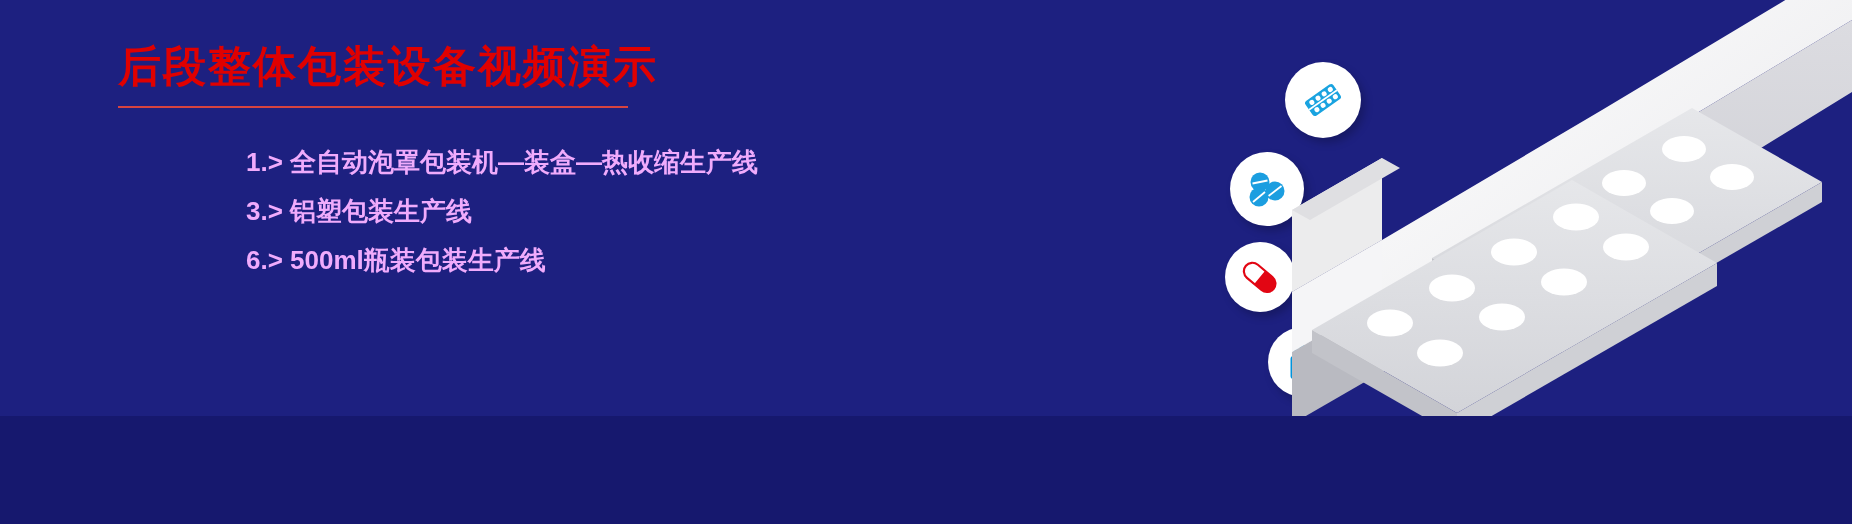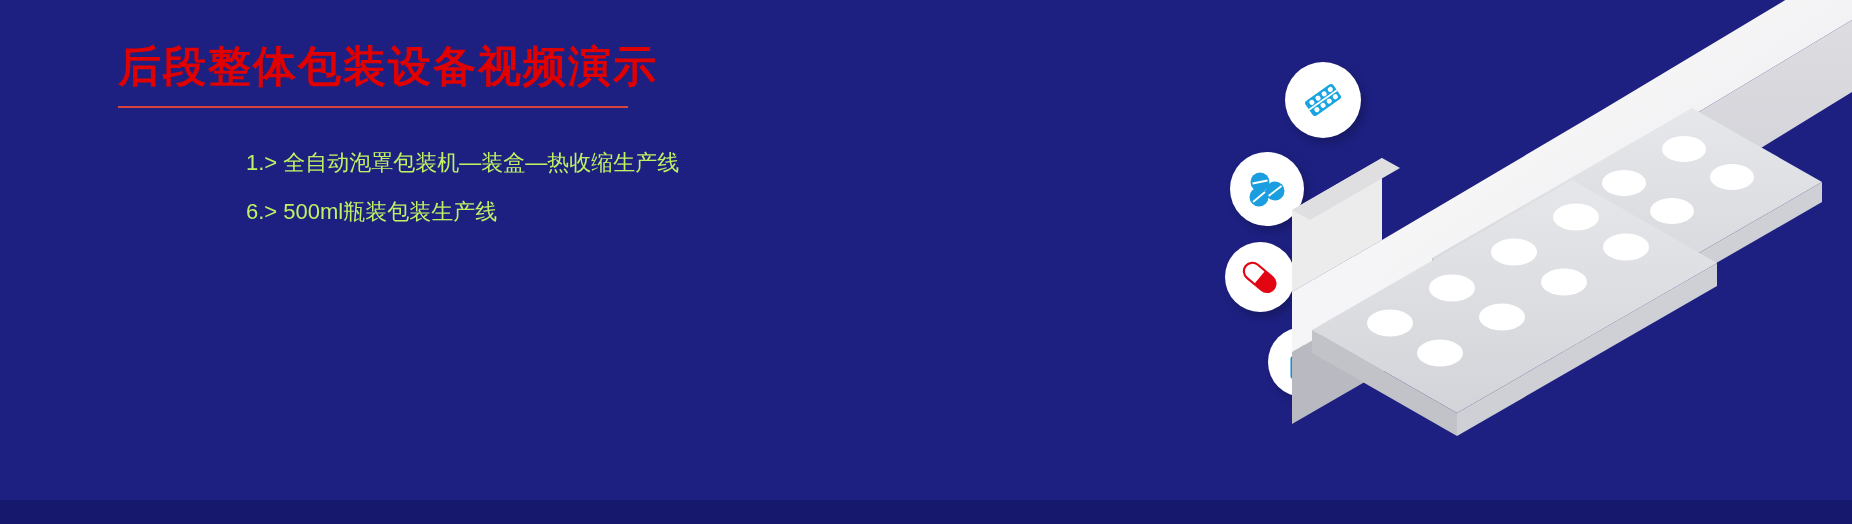--- a/index.html
+++ b/index.html
@@ -6,21 +6,21 @@
     margin: 0;
     padding: 0;
     background: #16186e;
   }
   body {
     font-family: "Liberation Sans", "DejaVu Sans", sans-serif;
   }
   .banner {
     position: relative;
     width: 1852px;
-    height: 500px;
+    height: 416px;
     overflow: hidden;
     background: #1d2080;
   }
 
   
   .text-block {
     position: absolute;
     left: 118px;
     top: 40px;
     width: 900px;
@@ -37,25 +37,25 @@
     margin-top: 12px;
     width: 510px;
     height: 2px;
     background: #d7433f;
   }
   .list {
     margin-top: 30px;
     padding-left: 128px;
   }
   .list-item {
-    color: #bef264;
-    font-size: 22px;
+    color: #f0abfc;
+    font-size: 26px;
     line-height: 49px;
     white-space: nowrap;
-    font-weight: 400;
+    font-weight: 700;
   }
   .li-num {
     display: inline;
   }
   .li-text {
     display: inline;
   }
 
   
   .icons {
@@ -101,20 +101,24 @@
     <div class="title-rule"></div>
 
     <div class="list">
 
       <div class="list-item">
         <span class="li-num">1.&gt;</span>
         <span class="li-text">全自动泡罩包装机—装盒—热收缩生产线</span>
       </div>
 
 
+      <div class="list-item">
+        <span class="li-num">3.&gt;</span>
+        <span class="li-text">铝塑包装生产线</span>
+      </div>
 
 
 
       <div class="list-item">
         <span class="li-num">6.&gt;</span>
         <span class="li-text">500ml瓶装包装生产线</span>
       </div>
 
     </div>
   </div>

